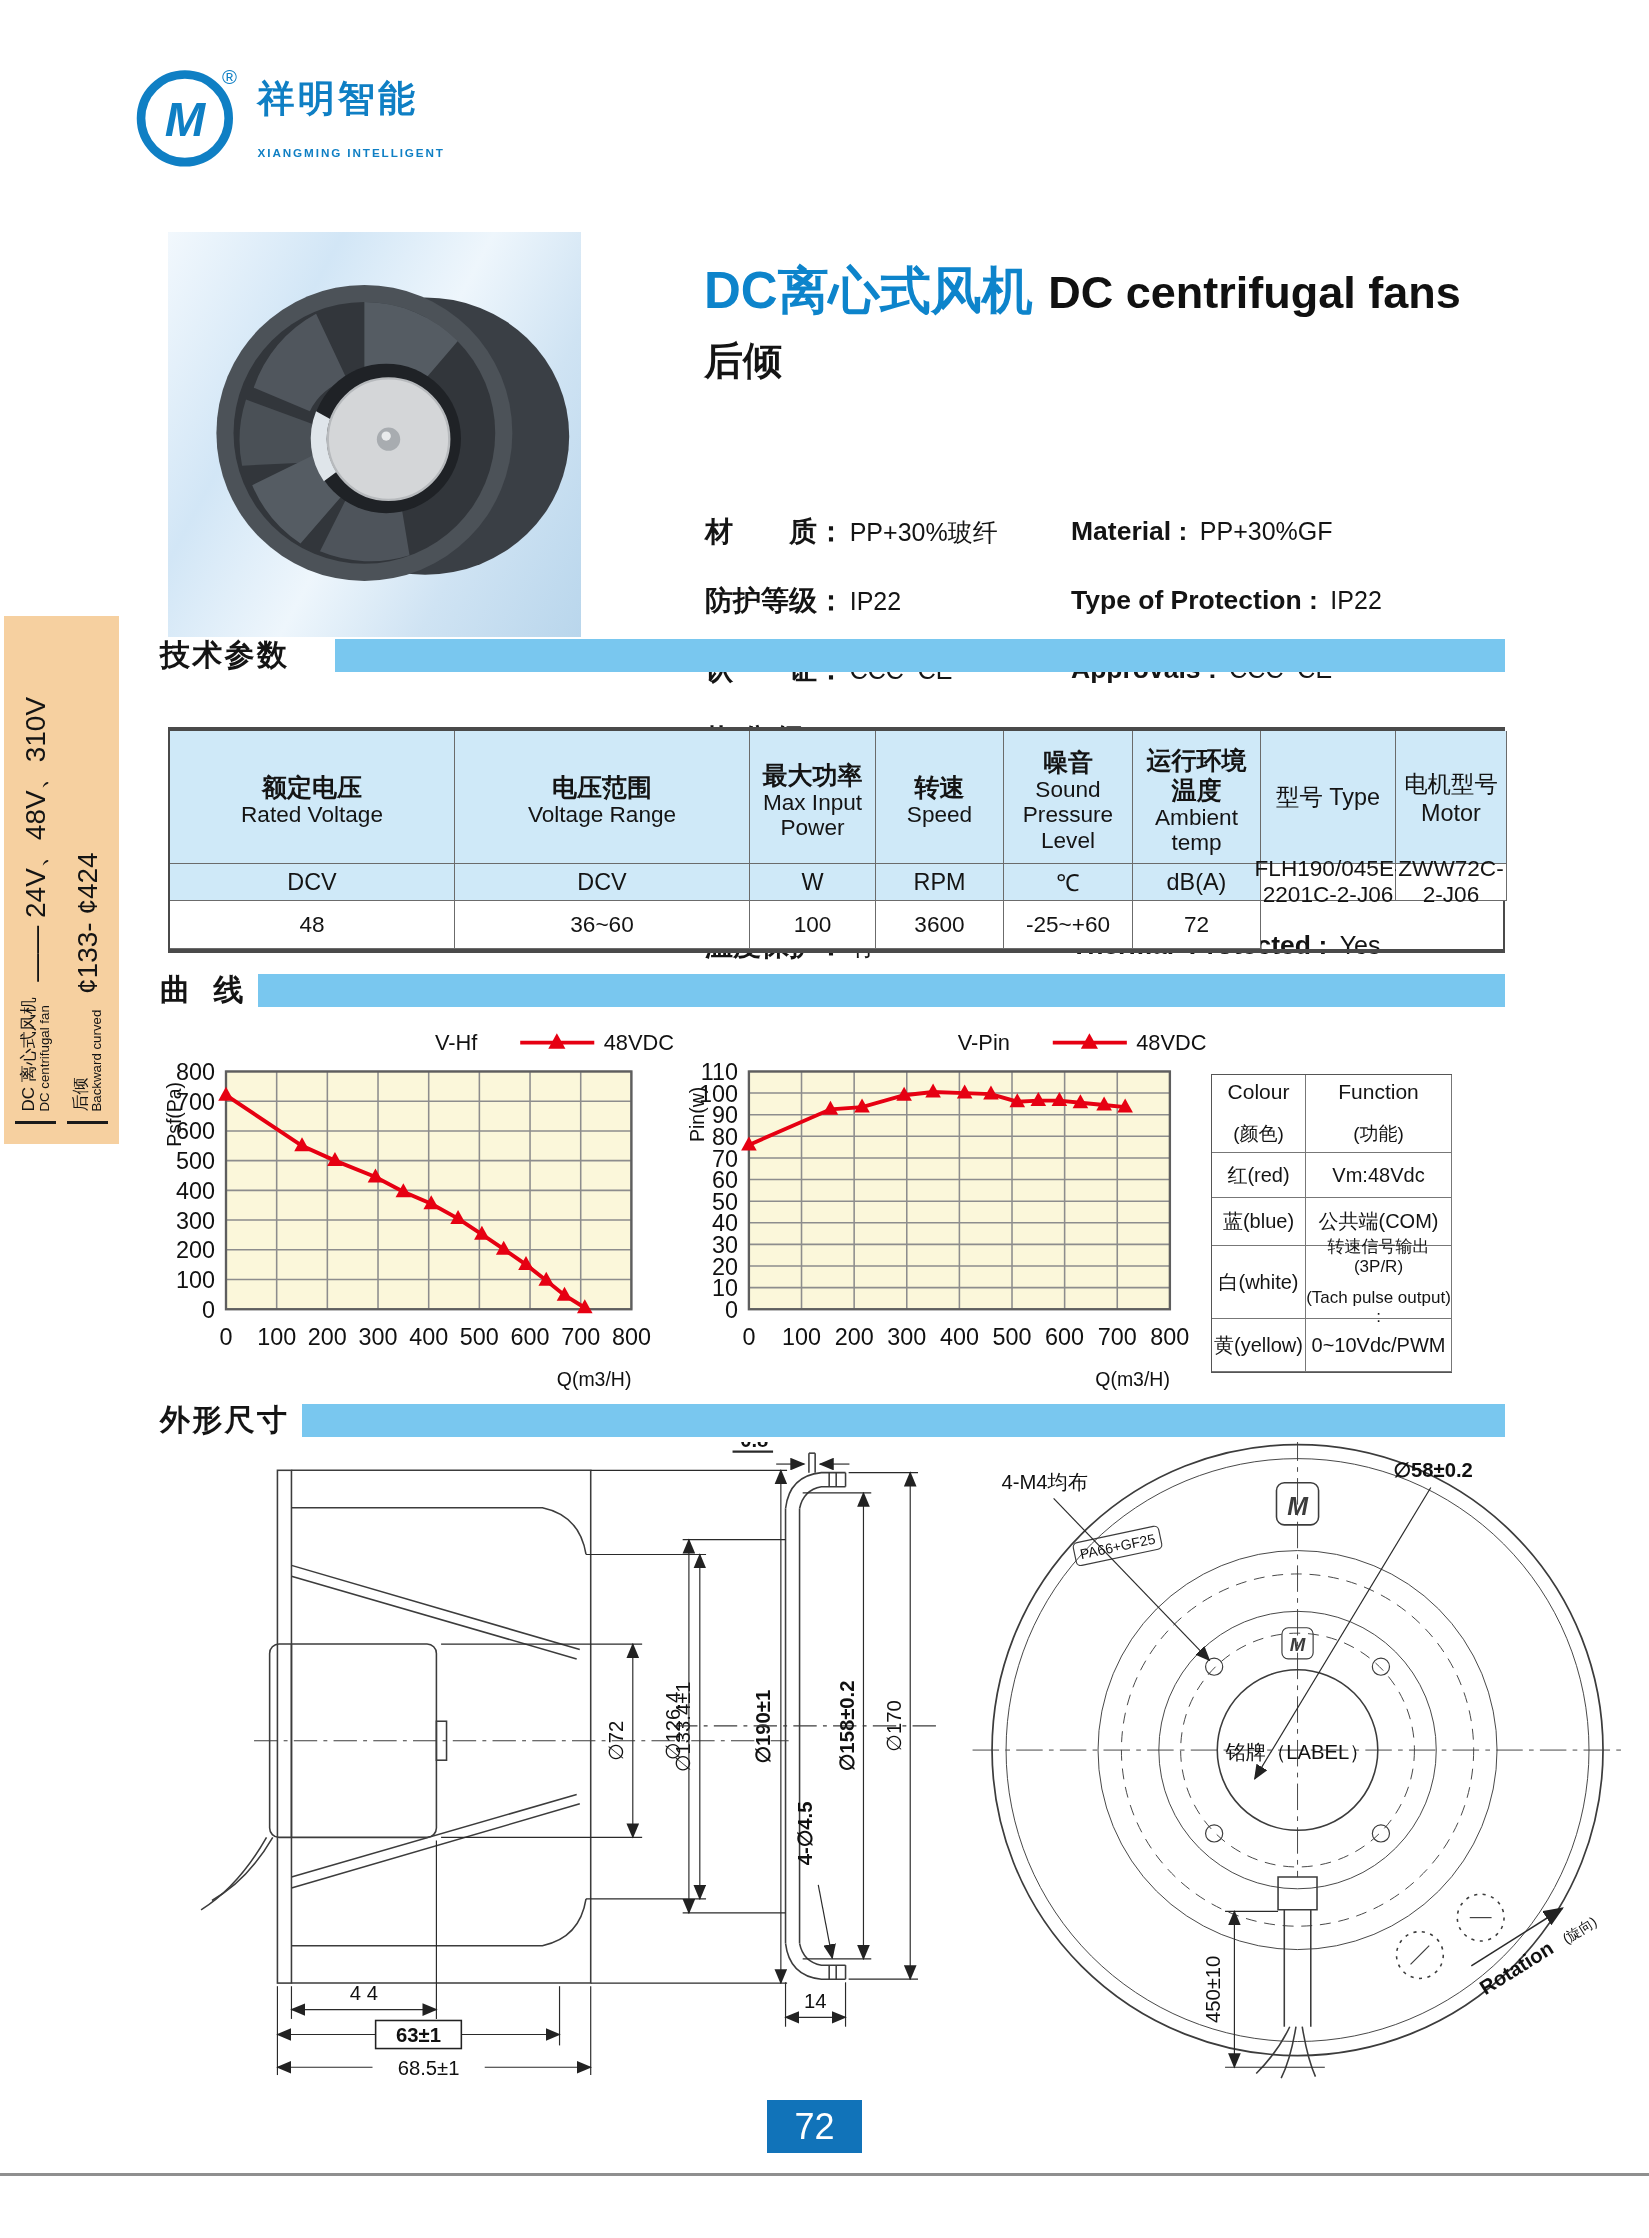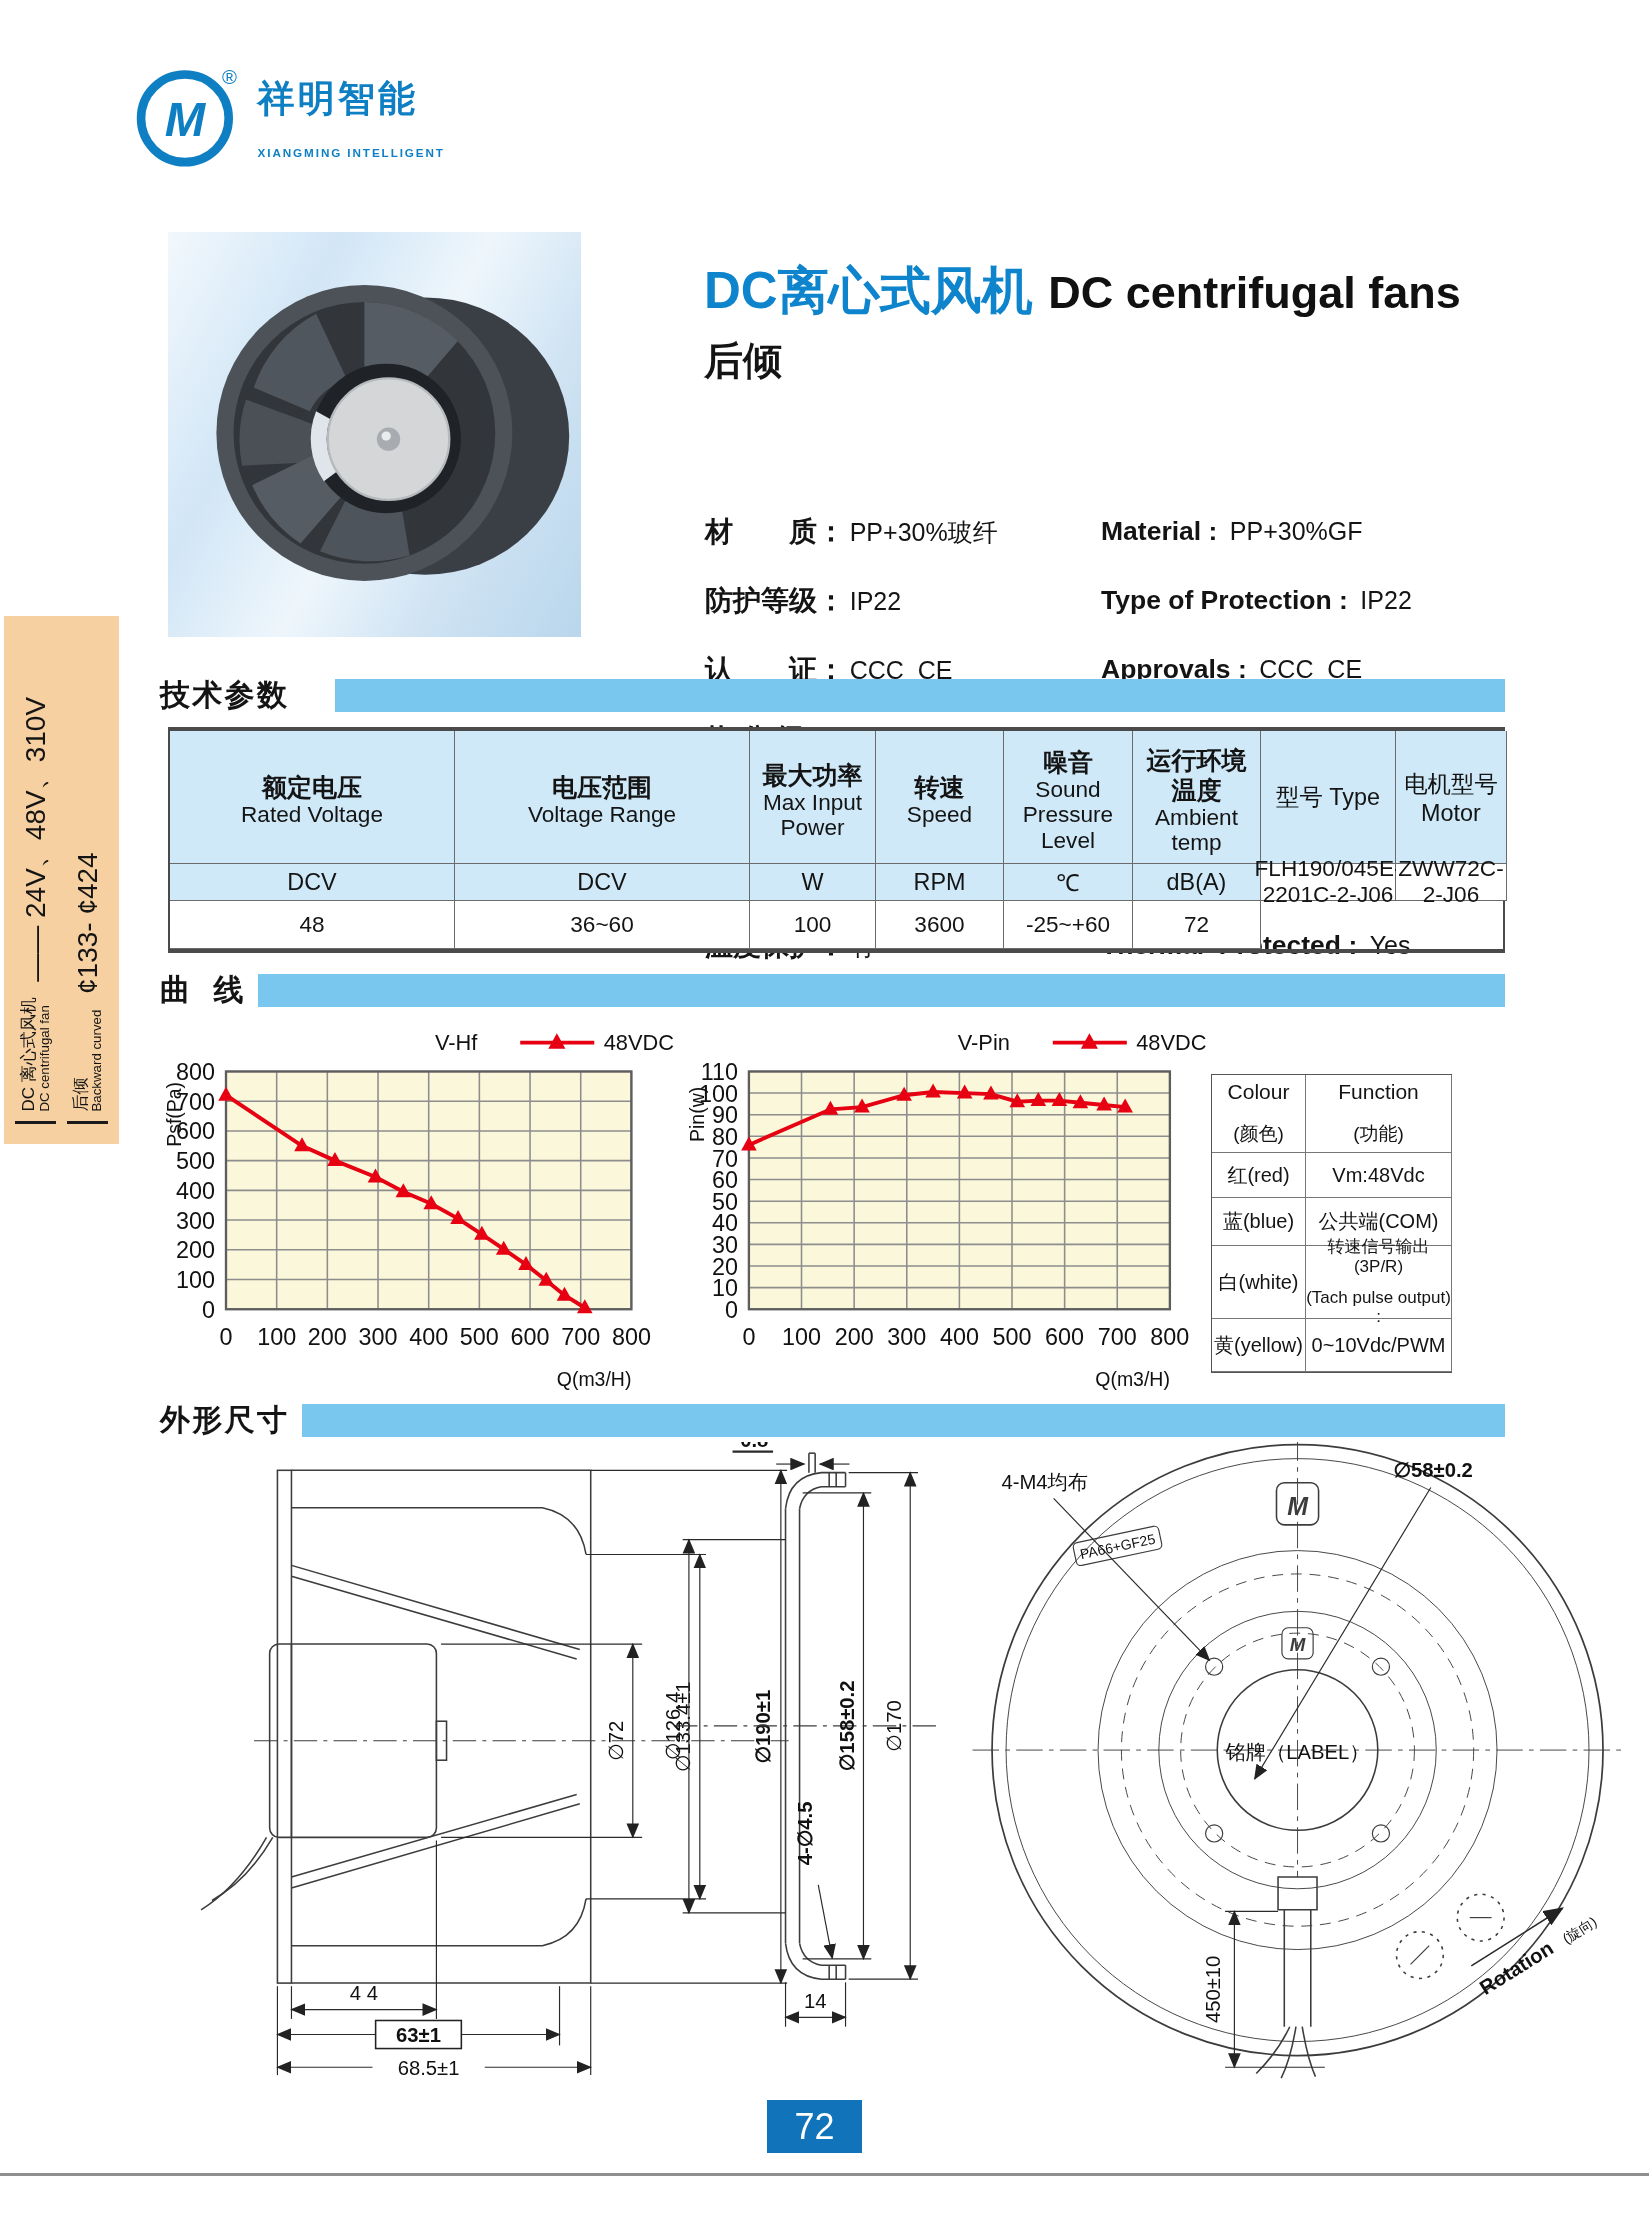--- a/index.html
+++ b/index.html
@@ -20,38 +20,38 @@
   #title2{left:704px;top:334px;display:flex;align-items:baseline;}
   #title2 .zh{font-size:39px;font-weight:bold;}
   #title2 .en{font-size:39px;font-weight:bold;margin-left:23.4px;}
   
   #specs{left:705px;top:497px;width:826px;}
   .spec-row{display:flex;height:69px;align-items:center;}
   .spec-zh{width:366px;display:flex;align-items:baseline;}
   .spec-zh .lab{font-size:28px;font-weight:bold;white-space:pre;}
   .spec-zh .val{font-size:25px;white-space:pre;margin-left:4.7px;}
   .spec-en{display:flex;align-items:baseline;}
-  .spec-en .lab{font-size:26.5px;font-weight:bold;white-space:pre;margin-left:30px;}
+  .spec-en .lab{font-size:26.5px;font-weight:bold;white-space:pre;}
   .spec-en .val{font-size:25px;white-space:pre;margin-left:12.5px;}
   
   #sidebar-strip{left:3.9px;top:616px;width:115px;height:528px;background:#f6d0a0;}
   #sidebar-rot{left:3.9px;top:1144px;width:528px;height:115px;transform:rotate(-90deg);
                transform-origin:0 0;display:flex;flex-direction:column;justify-content:center;
                gap:11px;padding-left:20px;box-sizing:border-box;}
   .side-line{display:flex;align-items:center;}
   .side-bar{border-left:3.1px solid #1a1a1a;height:41px;margin-right:9.4px;}
   .side-small{line-height:1.12;margin-right:15.6px;}
   .side-small .zh{font-size:17px;}
   .side-small .en{font-size:13.3px;}
   .side-big{font-size:28px;white-space:pre;}
   
   .sec{display:flex;align-items:center;width:1345px;}
   .sec .t{font-size:30px;font-weight:bold;letter-spacing:2.3px;white-space:pre;}
   .sec .bar{flex:1;height:33px;background:#79c7ef;margin-left:12.5px;}
-  #sec-tech{left:160px;top:675px;gap:33px;}
+  #sec-tech{left:160px;top:635px;gap:33px;}
   #sec-curves{left:160px;top:970px;}
   #sec-dims{left:160px;top:1400px;}
   
   #ttable{left:168px;top:727px;width:1337px;display:grid;
           grid-template-columns:285px 295px 126px 128px 129px 128px 135px 111px;
           grid-template-rows:133px 37px 48px;
           border:2.3px solid #4a4a4a;border-top-width:4.7px;border-bottom-width:4.7px;box-sizing:border-box;}
   #ttable>div{border-right:1.6px solid #6b6b6b;border-bottom:1.6px solid #6b6b6b;
               display:flex;align-items:center;justify-content:center;text-align:center;}
   #ttable .hd{background:#cfe9f8;}

